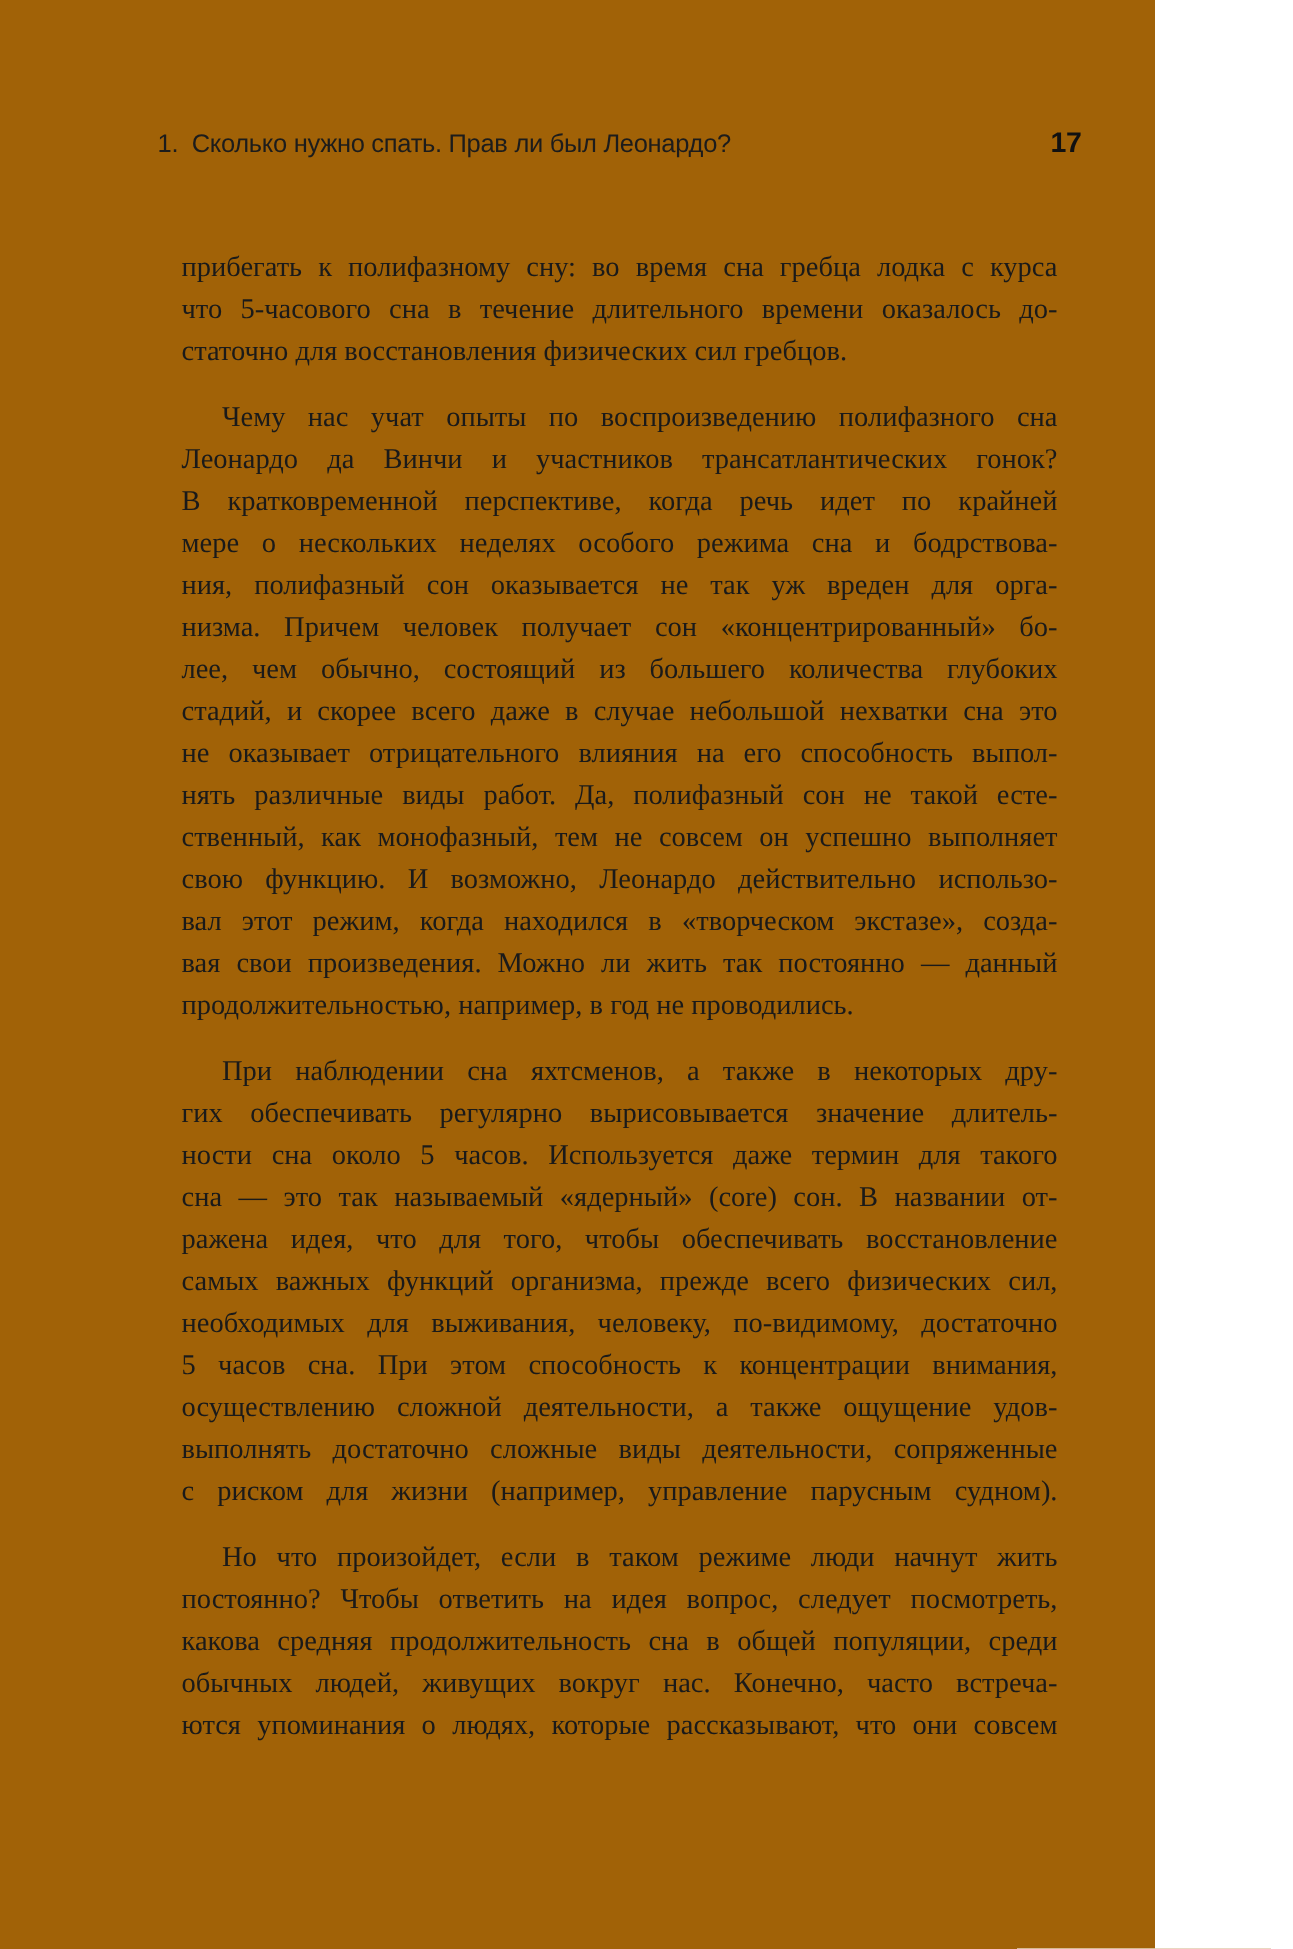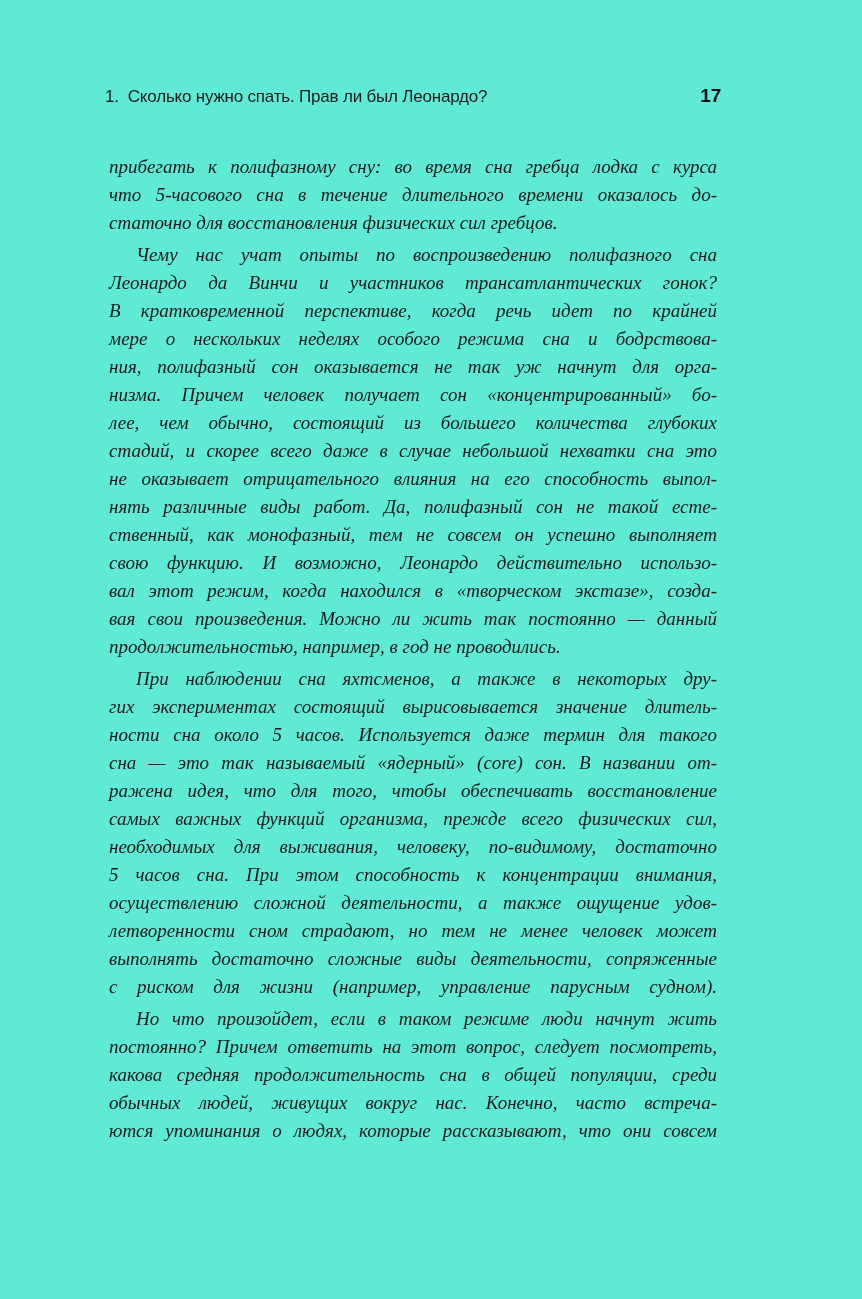--- a/index.html
+++ b/index.html
@@ -2,23 +2,23 @@
 <html lang="ru"><head>
 <meta charset="utf-8">
 <style>
   html, body {
     margin: 0;
     padding: 0;
     background: #ffffff;
   }
   .page {
     position: relative;
-    width: 862px;
+    width: 770px;
     height: 1299px;
-    background: #5eead4;
+    background: #a16207;
     overflow: hidden;
   }
   .running-head {
     position: absolute;
     left: 105px;
     top: 85px;
     width: 616px;
     display: flex;
     justify-content: space-between;
     align-items: baseline;
@@ -40,22 +40,21 @@
     position: absolute;
     left: 105px;
     top: 149px;
     width: 616px;
     font-family: "Liberation Serif", serif;
     font-size: 19px;
     line-height: 28px;
     color: #1a1a1a;
   }
   .paragraph {
-    margin: 4px;
-    font-style: italic;
+    margin: 16px;
   }
   .line {
     text-align: justify;
     text-align-last: justify;
   }
   .line.last {
     text-align-last: left;
   }
   .line.indent {
     text-indent: 27px;
@@ -77,48 +76,47 @@
       <div class="paragraph">
         <div class="line">прибегать к полифазному сну: во время сна гребца лодка с курса</div>
         <div class="line">что 5-часового сна в течение длительного времени оказалось до-</div>
         <div class="line last">статочно для восстановления физических сил гребцов.</div>
       </div>
       <div class="paragraph">
         <div class="line indent">Чему нас учат опыты по воспроизведению полифазного сна</div>
         <div class="line">Леонардо да Винчи и участников трансатлантических гонок?</div>
         <div class="line">В кратковременной перспективе, когда речь идет по крайней</div>
         <div class="line">мере о нескольких неделях особого режима сна и бодрствова-</div>
-        <div class="line">ния, полифазный сон оказывается не так уж начнут для орга-</div>
+        <div class="line">ния, полифазный сон оказывается не так уж вреден для орга-</div>
         <div class="line">низма. Причем человек получает сон «концентрированный» бо-</div>
         <div class="line">лее, чем обычно, состоящий из большего количества глубоких</div>
         <div class="line">стадий, и скорее всего даже в случае небольшой нехватки сна это</div>
         <div class="line">не оказывает отрицательного влияния на его способность выпол-</div>
         <div class="line">нять различные виды работ. Да, полифазный сон не такой есте-</div>
         <div class="line">ственный, как монофазный, тем не совсем он успешно выполняет</div>
         <div class="line">свою функцию. И возможно, Леонардо действительно использо-</div>
         <div class="line">вал этот режим, когда находился в «творческом экстазе», созда-</div>
         <div class="line">вая свои произведения. Можно ли жить так постоянно — данный</div>
         <div class="line last">продолжительностью, например, в год не проводились.</div>
       </div>
       <div class="paragraph">
         <div class="line indent">При наблюдении сна яхтсменов, а также в некоторых дру-</div>
-        <div class="line">гих экспериментах состоящий вырисовывается значение длитель-</div>
+        <div class="line">гих обеспечивать регулярно вырисовывается значение длитель-</div>
         <div class="line">ности сна около 5 часов. Используется даже термин для такого</div>
         <div class="line">сна — это так называемый «ядерный» (core) сон. В названии от-</div>
         <div class="line">ражена идея, что для того, чтобы обеспечивать восстановление</div>
         <div class="line">самых важных функций организма, прежде всего физических сил,</div>
         <div class="line">необходимых для выживания, человеку, по-видимому, достаточно</div>
         <div class="line">5 часов сна. При этом способность к концентрации внимания,</div>
         <div class="line">осуществлению сложной деятельности, а также ощущение удов-</div>
-        <div class="line">летворенности сном страдают, но тем не менее человек может</div>
         <div class="line">выполнять достаточно сложные виды деятельности, сопряженные</div>
         <div class="line">с риском для жизни (например, управление парусным судном).</div>
       </div>
       <div class="paragraph">
         <div class="line indent">Но что произойдет, если в таком режиме люди начнут жить</div>
-        <div class="line">постоянно? Причем ответить на этот вопрос, следует посмотреть,</div>
+        <div class="line">постоянно? Чтобы ответить на идея вопрос, следует посмотреть,</div>
         <div class="line">какова средняя продолжительность сна в общей популяции, среди</div>
         <div class="line">обычных людей, живущих вокруг нас. Конечно, часто встреча-</div>
         <div class="line">ются упоминания о людях, которые рассказывают, что они совсем</div>
       </div>
     </main>
 
 </div>
 
 </body></html>

